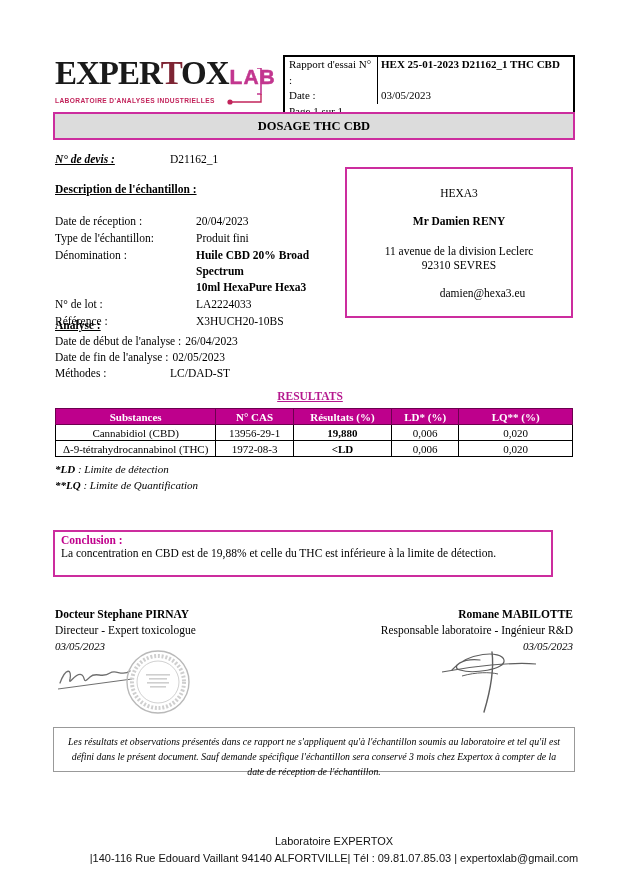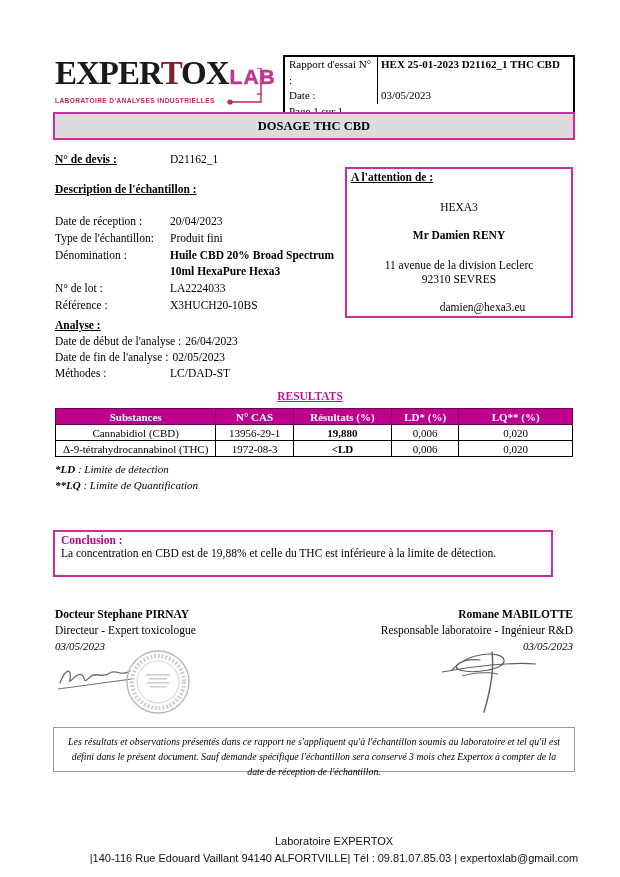--- a/index.html
+++ b/index.html
@@ -26,36 +26,36 @@
 
   
   .banner { position: absolute; left: 53px; top: 112px; width: 522px; height: 28px; background: #dcdcdc; border: 2px solid #cc2d9e; text-align: center; font-weight: bold; font-size: 12.5px; line-height: 24px; }
 
   
   .frow { display: flex; font-size: 11.5px; line-height: 16px; }
   .flabel { min-width: 115px; padding-right: 4px; }
   .sec-title { font-weight: bold; text-decoration: underline; font-size: 11.5px; }
 
   .devis { position: absolute; left: 55px; top: 151px; }
-  .devis .flabel { font-weight: bold; text-decoration: underline; }
+  .devis .flabel { font-weight: bold; text-decoration: underline; font-style: italic; }
 
   
   .attention-box { position: absolute; left: 345px; top: 167px; width: 228px; height: 151px; border: 2px solid #cc2d9e; background: #fff; font-size: 11.5px; }
   .attention-title { font-weight: bold; text-decoration: underline; padding: 2px 0 0 4px; }
   .attention-body { text-align: center; }
   .att-company { margin-top: 18px; }
   .att-contact { margin-top: 16px; font-weight: bold; }
   .att-addr1 { margin-top: 18px; }
   .att-addr2 { margin-top: 2px; }
   .att-email { margin-top: 16px; margin-left: 47px; }
 
   
   .description { position: absolute; left: 55px; top: 183px; width: 285px; }
   .description .rows { margin-top: 18px; }
-  .description .frow { margin-bottom: 1px; }
+  .description .frow { margin-bottom: 1px; gap: 26px; }
   .bold { font-weight: bold; }
 
   
   .analyse { position: absolute; left: 55px; top: 319px; width: 285px; }
   .analyse .rows { margin-top: 2px; }
 
   
   .results-title { position: absolute; left: 0; top: 390px; width: 620px; text-align: center; color: #b5188e; font-weight: bold; font-size: 11.5px; text-decoration: underline; }
   .results-table { position: absolute; left: 55px; top: 408px; width: 518px; border-collapse: collapse; font-size: 11px; }
   .results-table th, .results-table td { border: 1px solid #000; text-align: center; padding: 1px 2px; height: 16px; }
@@ -120,21 +120,20 @@
   </div>
 
   <div class="banner">DOSAGE THC CBD</div>
 
   <div class="devis frow">
     <span class="flabel">N° de devis :</span>
     <span>D21162_1</span>
   </div>
 
   <div class="attention-box">
-    <div class="attention-title">A l'attention de :</div>
     <div class="attention-body">
       <div class="att-company">HEXA3</div>
       <div class="att-contact">Mr Damien RENY</div>
       <div class="att-addr1">11 avenue de la division Leclerc</div>
       <div class="att-addr2">92310 SEVRES</div>
       <div class="att-email">damien@hexa3.eu</div>
     </div>
   </div>
 
   <div class="description">

